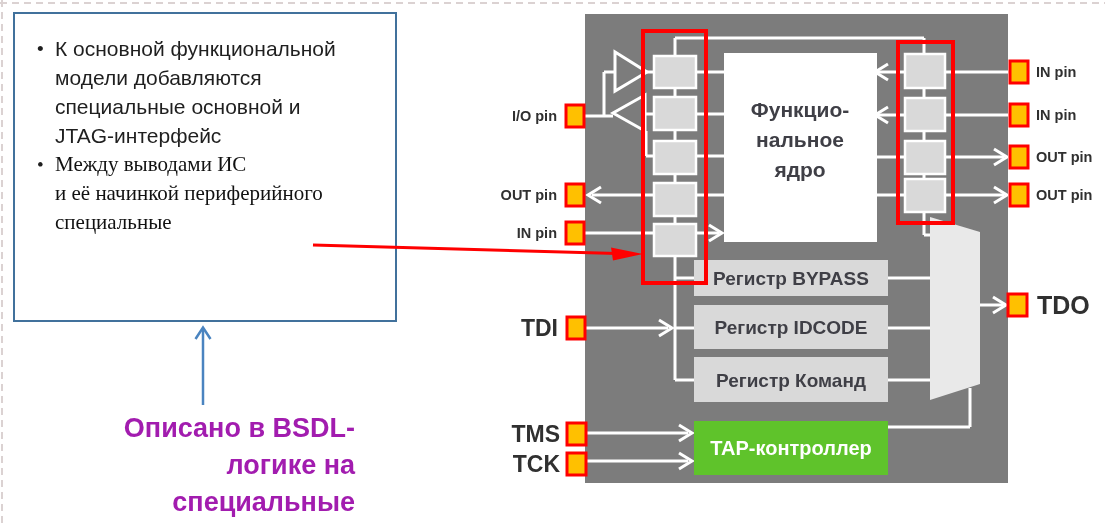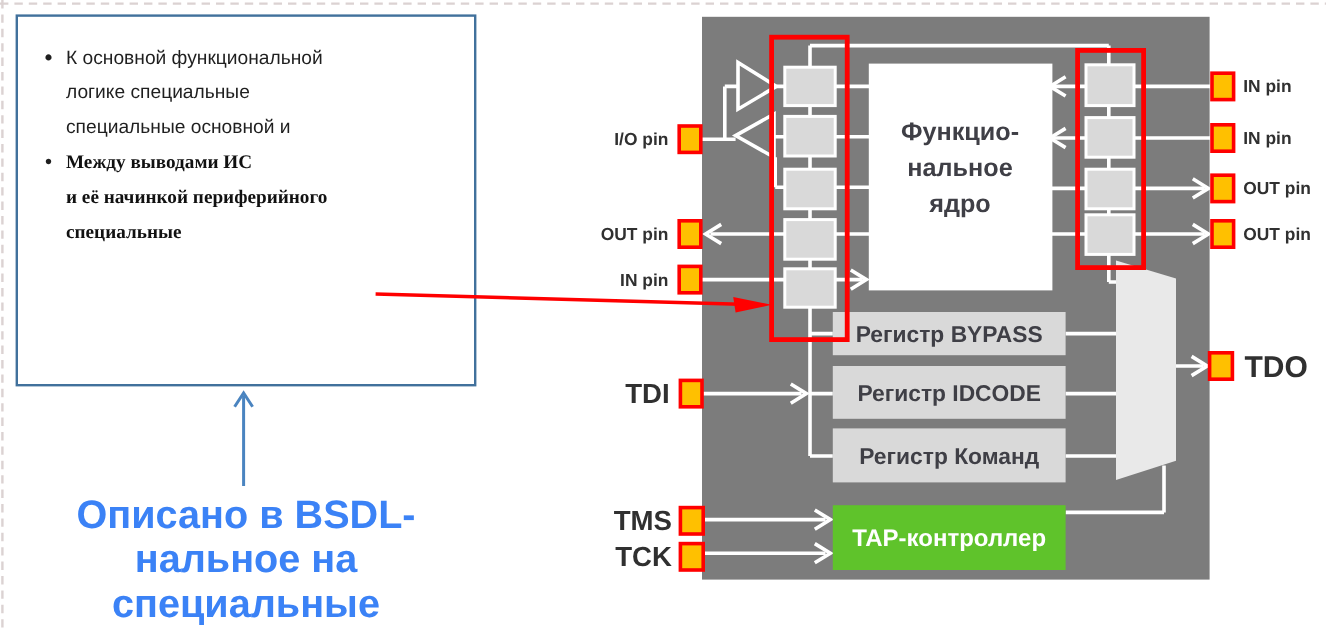--- a/index.html
+++ b/index.html
@@ -5,28 +5,28 @@
   html,body{margin:0;padding:0;background:#ffffff;}
   .page{position:relative;width:1105px;height:528px;background:#ffffff;overflow:hidden;
         font-family:"Liberation Sans",sans-serif;}
   
   .notes-box{position:absolute;left:13px;top:12px;width:384px;height:310px;
              border:2px solid #41719C;background:#ffffff;box-sizing:border-box;
              padding:20px 6px 0 14px;z-index:1;}
   .bullet-item{display:flex;align-items:flex-start;}
   .bullet-dot{width:26px;flex:0 0 26px;font-size:19px;line-height:29px;color:#1f1f1f;
               padding-left:8px;box-sizing:border-box;}
-  .bullet-text{font-size:16px;line-height:29px;color:#1f1f1f;}
+  .bullet-text{font-size:21px;line-height:29px;color:#1f1f1f;}
   .bullet-text span{display:block;white-space:nowrap;}
   .b1{font-family:"Liberation Sans",sans-serif;font-weight:400;}
-  .b2{font-family:"Liberation Serif",serif;font-weight:700;color:#111111;}
+  .b2{font-family:"Liberation Serif",serif;font-weight:400;color:#111111;}
   .b2dot{font-family:"Liberation Serif",serif;}
   
-  .caption{position:absolute;left:55px;top:410px;width:300px;text-align:center;
-           font-size:33px;font-weight:700;line-height:37px;color:#3b82f6;z-index:1;}
+  .caption{position:absolute;left:55px;top:410px;width:300px;text-align:right;
+           font-size:27px;font-weight:700;line-height:37px;color:#a21caf;z-index:1;}
   .caption span{display:block;white-space:nowrap;}
   
   .diagram-svg{position:absolute;left:0;top:0;z-index:3;pointer-events:none;}
   
   .wline{stroke:#ffffff;stroke-width:3;fill:none;}
   .chev{stroke:#ffffff;stroke-width:3;fill:none;stroke-linejoin:miter;}
   .tri{stroke:#ffffff;stroke-width:3;fill:#7C7C7C;}
   .cell{fill:#D9D9D9;stroke:#ffffff;stroke-width:2.5;}
   .reg{fill:#D9D9D9;}
   .pin{stroke:#FF0000;stroke-width:3;}
@@ -45,37 +45,38 @@
 </head>
 <body>
 
 <div class="page">
 
   <div class="notes-box">
     <div class="bullet-item">
       <div class="bullet-dot">•</div>
       <div class="bullet-text b1">
         <span>К основной функциональной</span>
-        <span>логике специальные</span>
+        <span>модели добавляются</span>
         <span>специальные основной и</span>
+        <span>JTAG-интерфейс</span>
       </div>
     </div>
     <div class="bullet-item">
       <div class="bullet-dot b2dot">•</div>
       <div class="bullet-text b2">
         <span>Между выводами ИС</span>
         <span>и её начинкой периферийного</span>
         <span>специальные</span>
       </div>
     </div>
   </div>
 
   <div class="caption">
     <span>Описано в BSDL-</span>
-    <span>нальное на</span>
+    <span>логике на</span>
     <span>специальные</span>
   </div>
 
   <svg class="diagram-svg" width="1105" height="528" viewBox="0 0 1105 528">
 
     <path class="dash" d="M0 3 H1105"></path>
     <path class="dash" d="M2 0 V528"></path>
 
     <rect x="585" y="14" width="423" height="469" fill="#7C7C7C"></rect>
 

